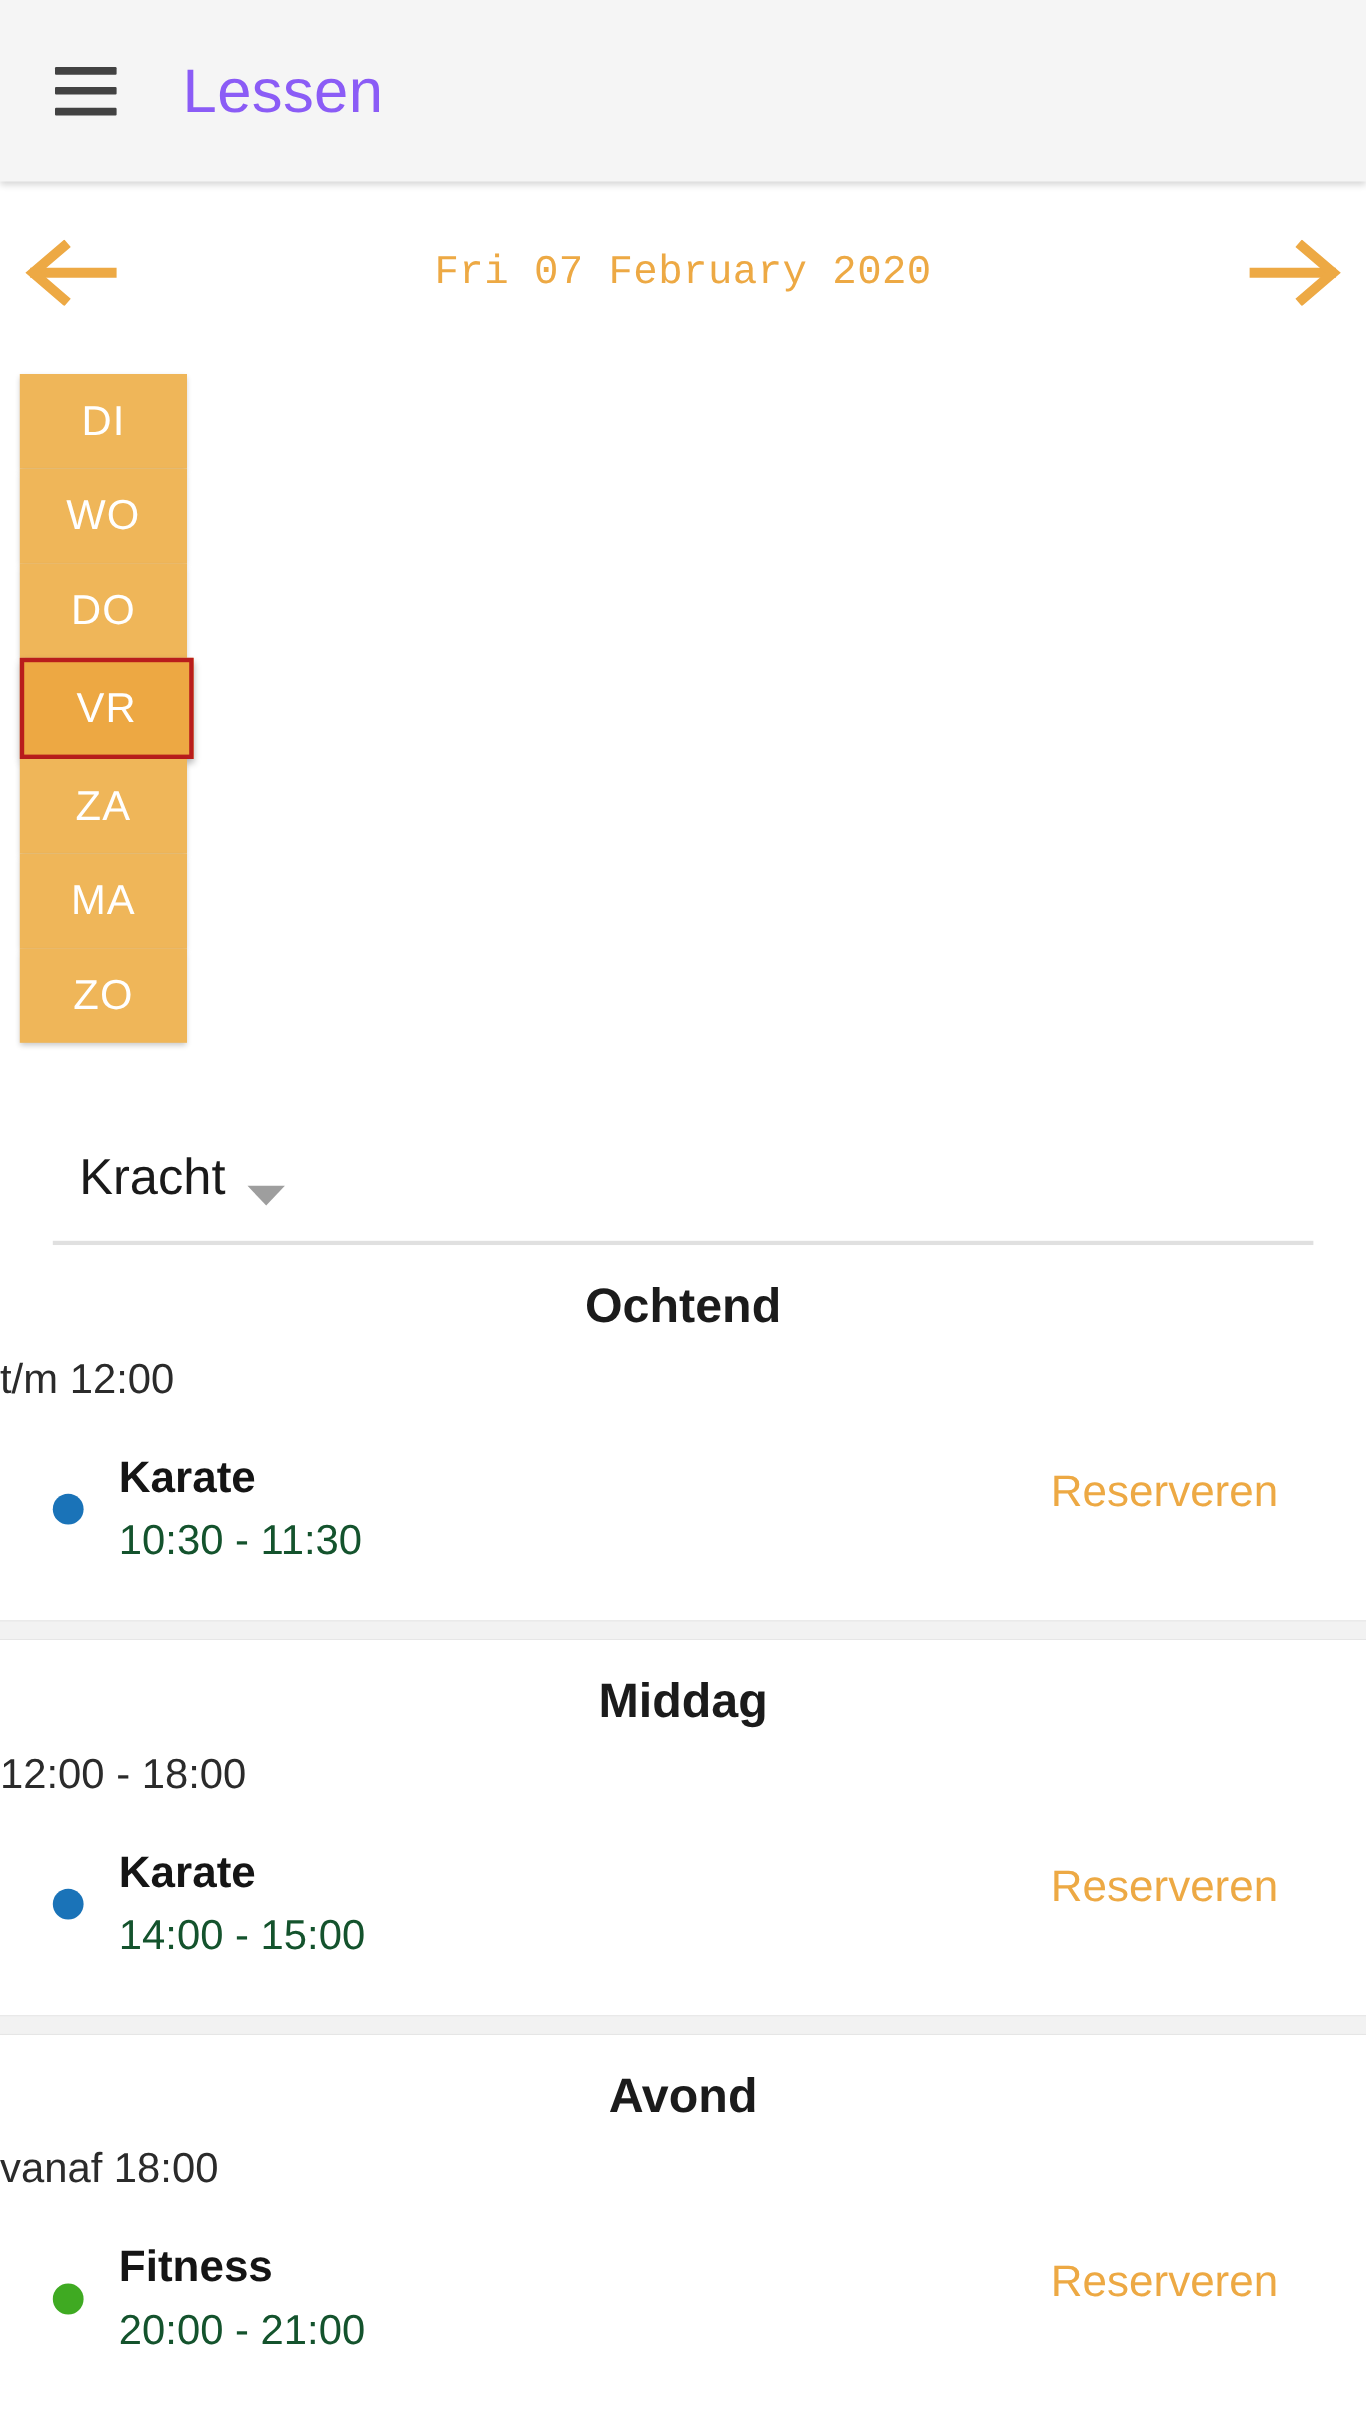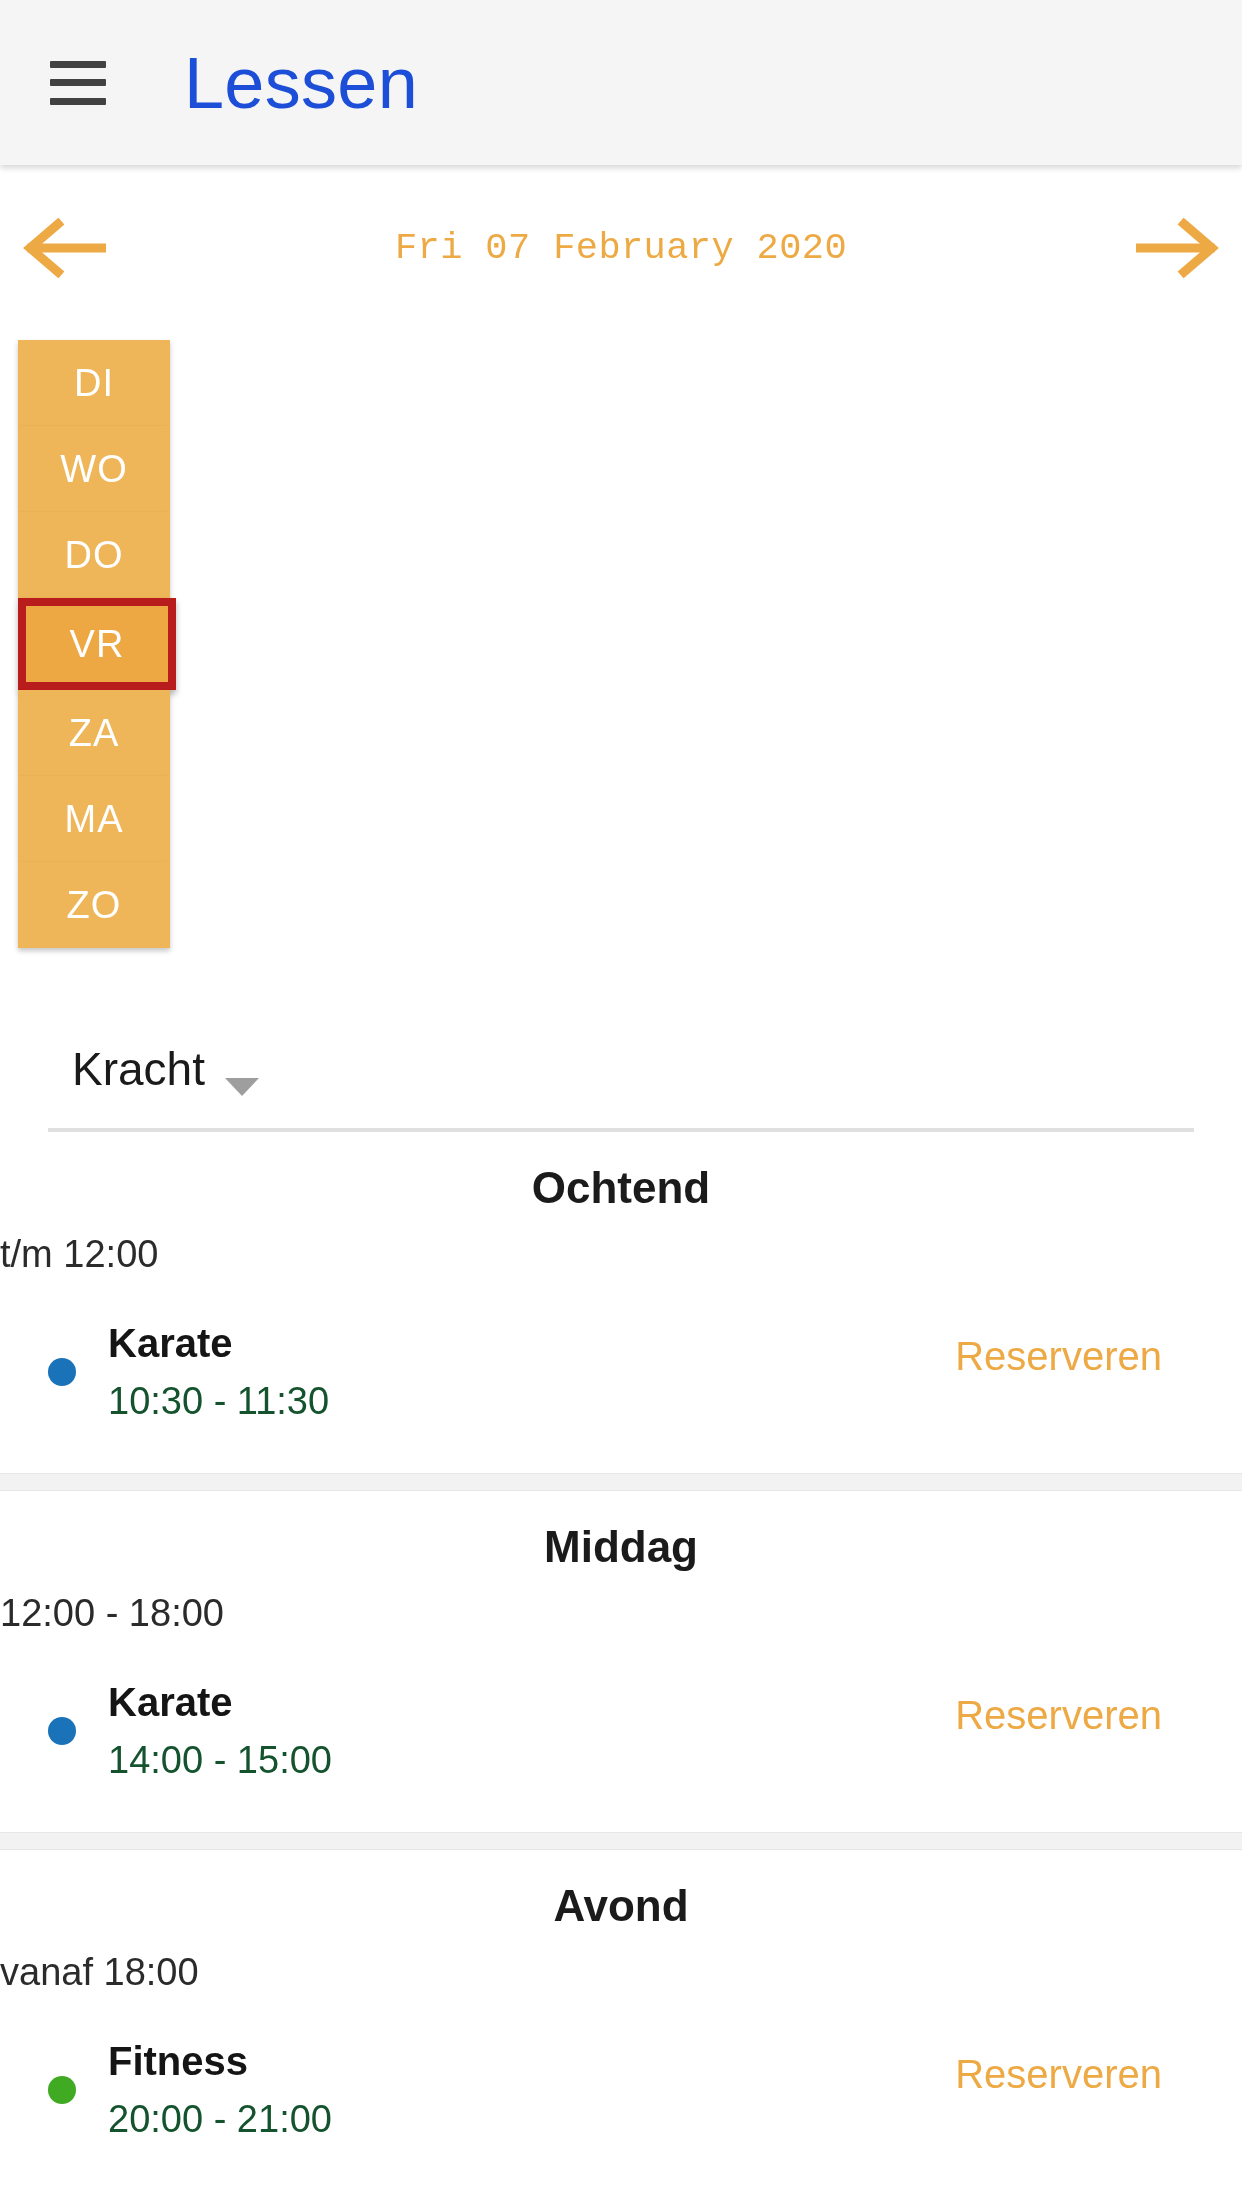--- a/index.html
+++ b/index.html
@@ -41,23 +41,23 @@
     flex:0 0 auto;
   }
   .hamburger span {
     display:block;
     height:7px;
     width:56px;
     background:#424242;
     border-radius:1px;
   }
   .appbar-title {
-    margin-left:78px;
-    font-size:72px;
-    color:#1d4ed8;
+    margin-left:60px;
+    font-size:56px;
+    color:#8b5cf6;
     letter-spacing:0.3px;
     line-height:1;
   }
 
   
   .datebar {
     position:relative;
     height:165px;
     display:flex;
     align-items:center;
@@ -101,21 +101,21 @@
     align-items:center;
     justify-content:center;
     color:#ffffff;
     font-size:38px;
     letter-spacing:1px;
     box-shadow:0 3px 5px rgba(0,0,0,0.22);
     cursor:pointer;
   }
   .day-chip.selected {
     background:#eda843;
-    border:8px solid #b91c1c;
+    border:4px solid #b91c1c;
     height:92px;
     width:158px;
     box-shadow:0 4px 6px rgba(0,0,0,0.3);
   }
 
   
   .filter-wrap {
     margin-top:80px;
     padding:0 48px;
   }

